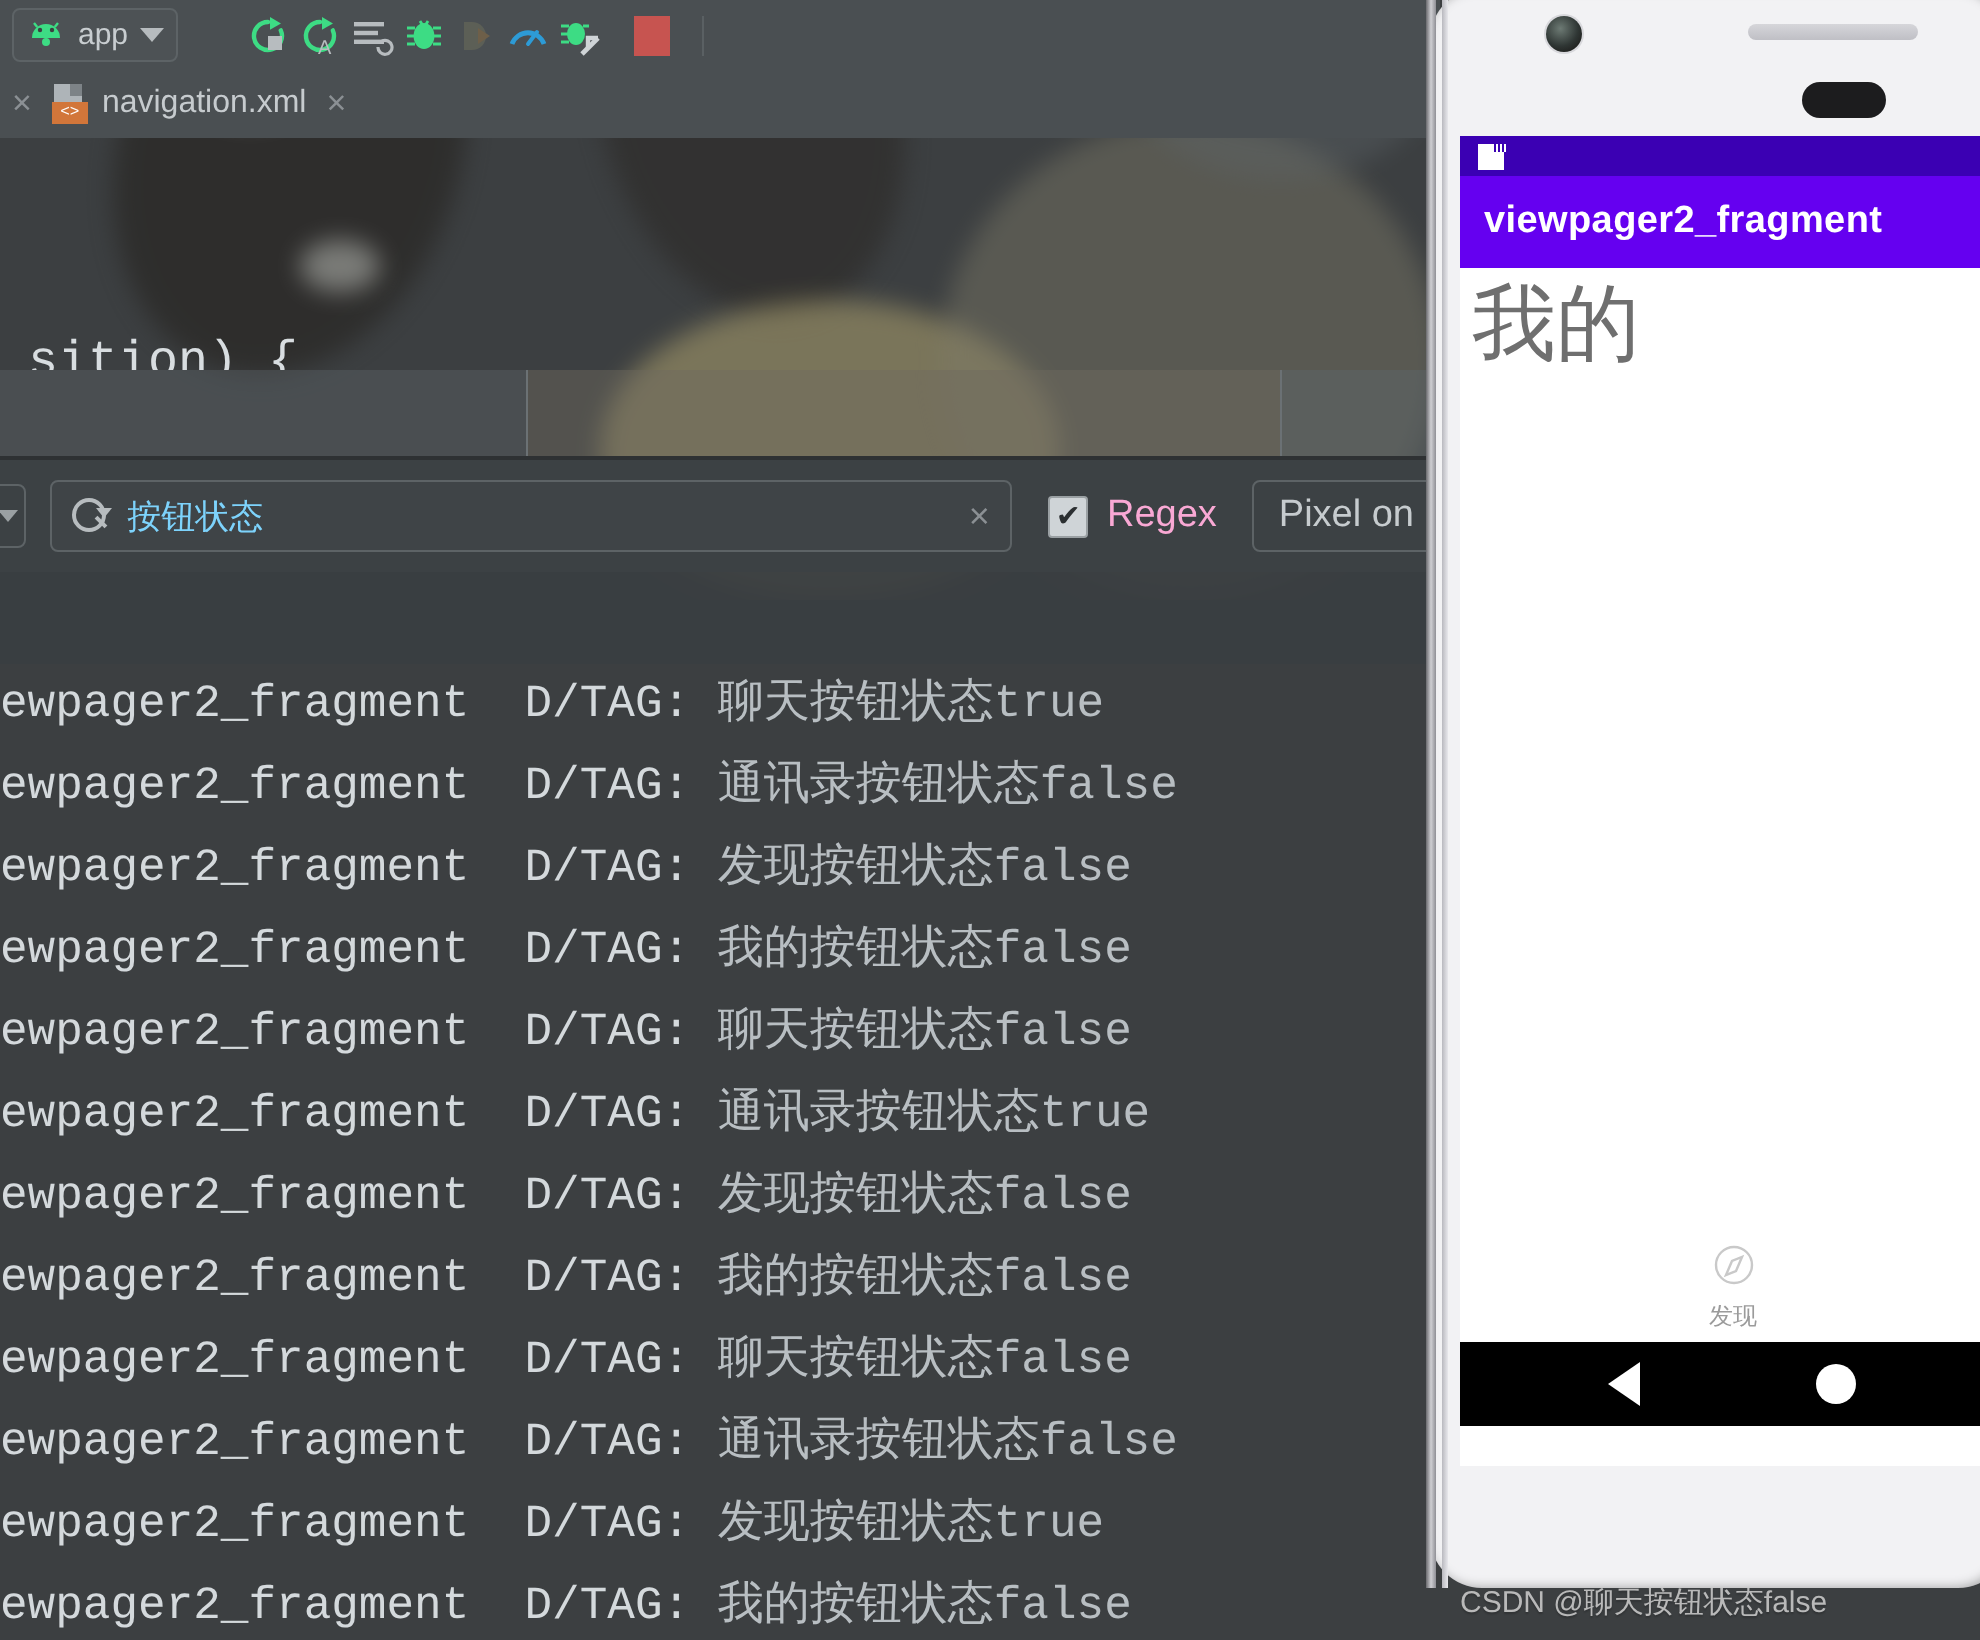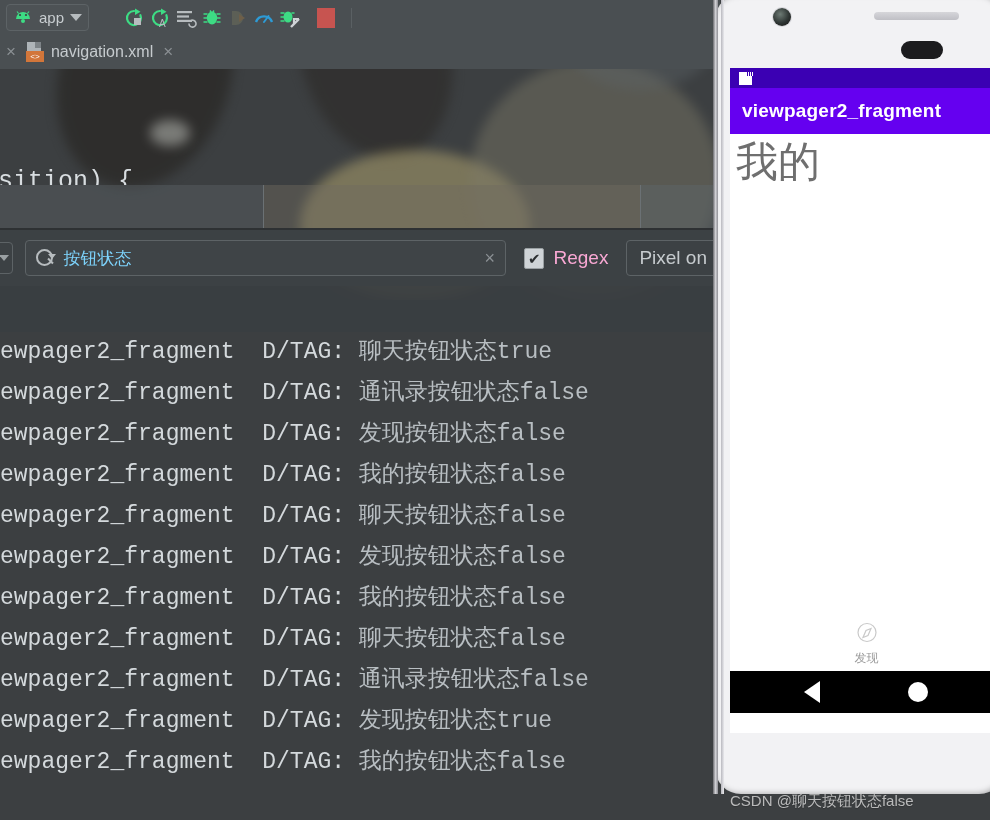--- a/index.html
+++ b/index.html
@@ -29,21 +29,21 @@
   .tab-x{color:#8b9094;font-size:17px;padding:0 6px;}
   .tab{display:flex;align-items:center;gap:7px;padding:0 4px;height:34px;}
   .tab-label{color:#c6cbce;font-size:16px;}
   .xmlicon{position:relative;width:18px;height:20px;}
   .xmlicon .sheet{position:absolute;left:1px;top:0;width:14px;height:14px;background:#aeb4b8;}
   .xmlicon .fold{position:absolute;left:9px;top:0;width:6px;height:6px;background:#7d8387;}
   .xmlicon .tagbox{position:absolute;left:0;top:9px;width:18px;height:11px;background:#d2763a;color:#fff;
                    font-size:8px;line-height:11px;text-align:center;font-family:"Liberation Mono",monospace;}
 
   
-  #editor{position:absolute;left:0;top:69px;width:632px;height:116px;overflow:hidden;padding-left:16px;}
+  #editor{position:absolute;left:16px;top:69px;width:632px;height:116px;overflow:hidden;padding-left:16px;}
   #editor .code{position:absolute;left:-2px;top:112px;transform:translateY(-50%);
         color:#d8dde0;font-family:"Liberation Mono","DejaVu Sans Mono",monospace;font-size:25px;white-space:pre;}
 
   
   #striprow{position:absolute;left:0;top:185px;width:720px;height:45px;}
   #striprow .seg{position:absolute;top:0;height:45px;opacity:.45;}
   #striprow .vline{position:absolute;top:0;width:1px;height:45px;background:#6b7174;}
   #splitline{position:absolute;left:0;top:228px;width:720px;height:2px;background:#2e3133;}
 
   
@@ -254,20 +254,21 @@
   </div>
 
   <div id="logwrap">
     <div id="logtop"></div>
     <div id="loglist">
         <div class="logline"><span class="pre">ewpager2_fragment  D/TAG: </span><span class="msg">聊天按钮状态true</span></div>
         <div class="logline"><span class="pre">ewpager2_fragment  D/TAG: </span><span class="msg">通讯录按钮状态false</span></div>
         <div class="logline"><span class="pre">ewpager2_fragment  D/TAG: </span><span class="msg">发现按钮状态false</span></div>
         <div class="logline"><span class="pre">ewpager2_fragment  D/TAG: </span><span class="msg">我的按钮状态false</span></div>
         <div class="logline"><span class="pre">ewpager2_fragment  D/TAG: </span><span class="msg">聊天按钮状态false</span></div>
+        <div class="logline"><span class="pre">ewpager2_fragment  D/TAG: </span><span class="msg">通讯录按钮状态true</span></div>
         <div class="logline"><span class="pre">ewpager2_fragment  D/TAG: </span><span class="msg">发现按钮状态false</span></div>
         <div class="logline"><span class="pre">ewpager2_fragment  D/TAG: </span><span class="msg">我的按钮状态false</span></div>
         <div class="logline"><span class="pre">ewpager2_fragment  D/TAG: </span><span class="msg">聊天按钮状态false</span></div>
         <div class="logline"><span class="pre">ewpager2_fragment  D/TAG: </span><span class="msg">通讯录按钮状态false</span></div>
         <div class="logline"><span class="pre">ewpager2_fragment  D/TAG: </span><span class="msg">发现按钮状态true</span></div>
         <div class="logline"><span class="pre">ewpager2_fragment  D/TAG: </span><span class="msg">我的按钮状态false</span></div>
       </div>
   </div>
 </div>
 

